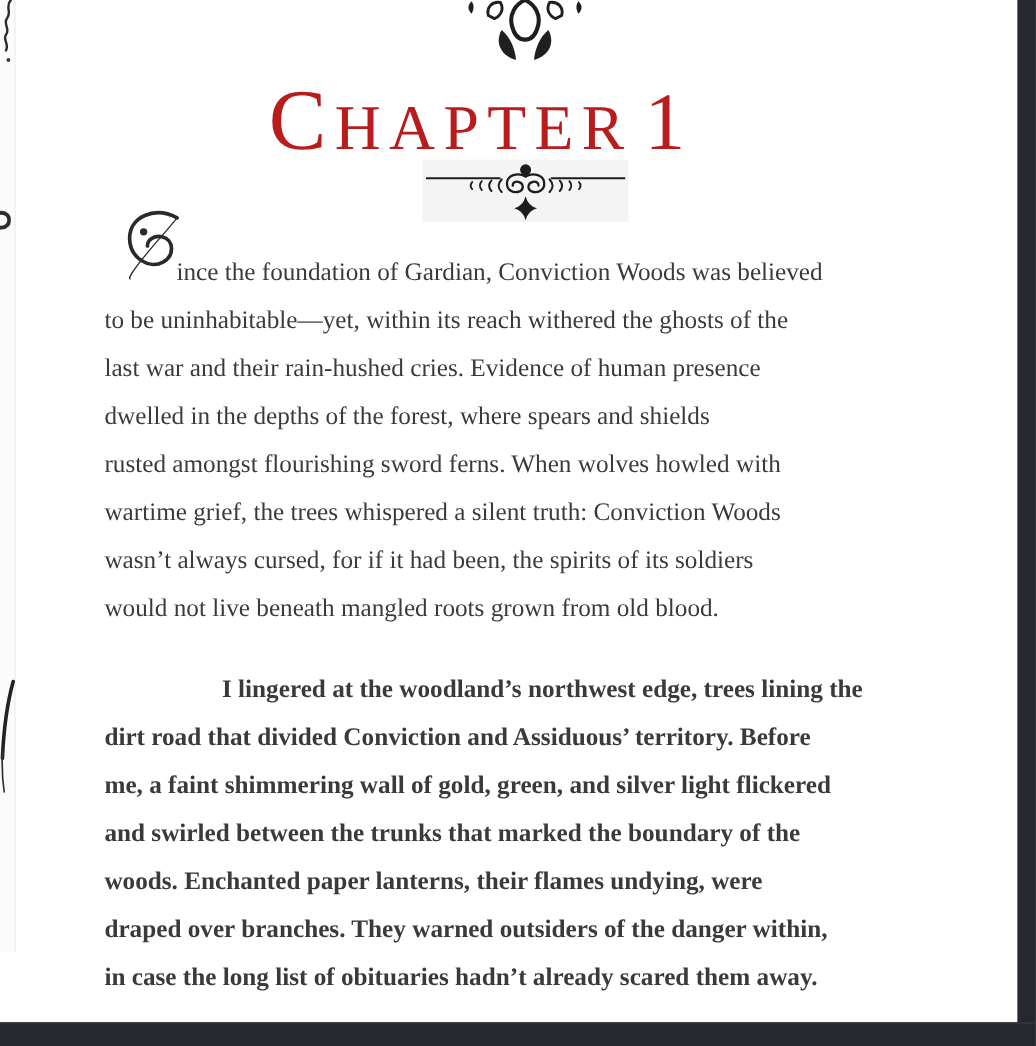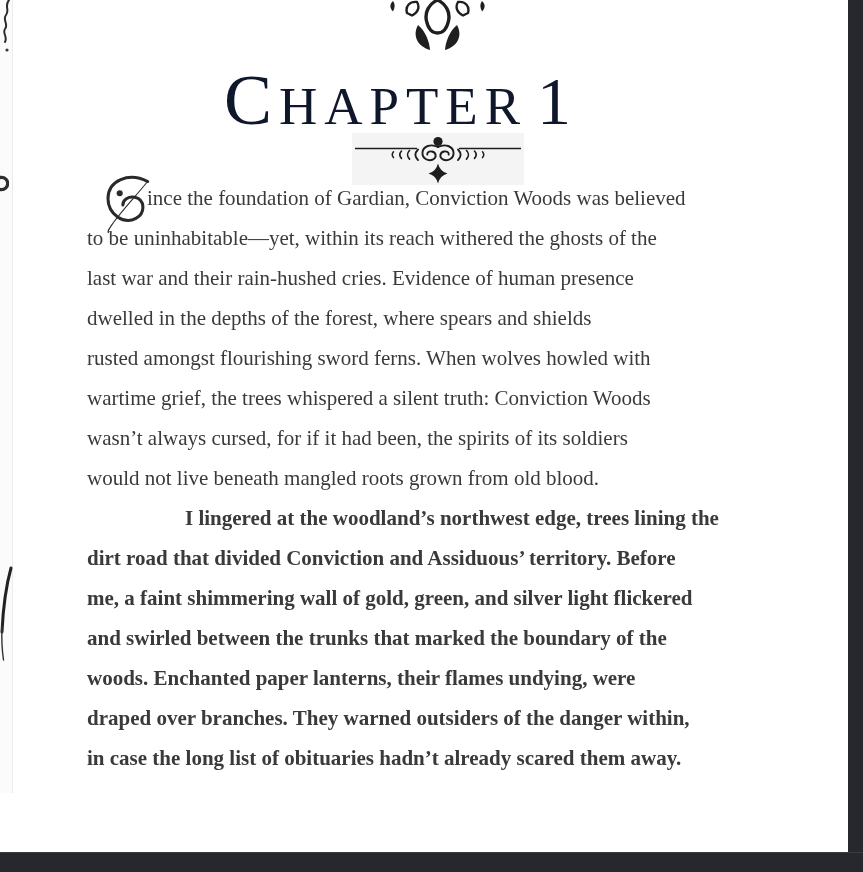--- a/index.html
+++ b/index.html
@@ -41,21 +41,21 @@
   .ornament-top {
     position: absolute; left: 385px; top: 0;
     width: 105px; height: 50px;
   }
   
   .chapter-heading {
     position: absolute; left: 0; top: 64px;
     width: 740px;
     text-align: center;
     transform: translateX(14px);
-    color: #0f172a;
+    color: #b91c1c;
     letter-spacing: 7px;
     white-space: nowrap;
     line-height: 72px;
     padding-left: 34px;
   }
   .chapter-heading .cap-big  { font-size: 72px; }
   .chapter-heading .cap-rest { font-size: 53px; }
   .chapter-heading .cap-num  { font-size: 68px; margin-left: 10px; }
 
   
@@ -66,21 +66,21 @@
   }
 
   
   .body-text {
     position: absolute; left: 87px; top: 178px;
     width: 706px;
     font-size: 21px;
     line-height: 40px;
     color: #3a3a3a;
   }
-  .para { white-space: pre-line; }
+  .para { white-space: pre-line; margin-top: 28px; }
   .para.first { text-indent: 60px; }
   .para.indented { text-indent: 98px; font-weight: bold; }
 
   .dropcap {
     position: absolute; left: 12px; top: -3px;
     width: 54px; height: 58px;
   }
   .sr-only {
     position: absolute; width: 1px; height: 1px;
     overflow: hidden; clip: rect(0 0 0 0); white-space: nowrap;

